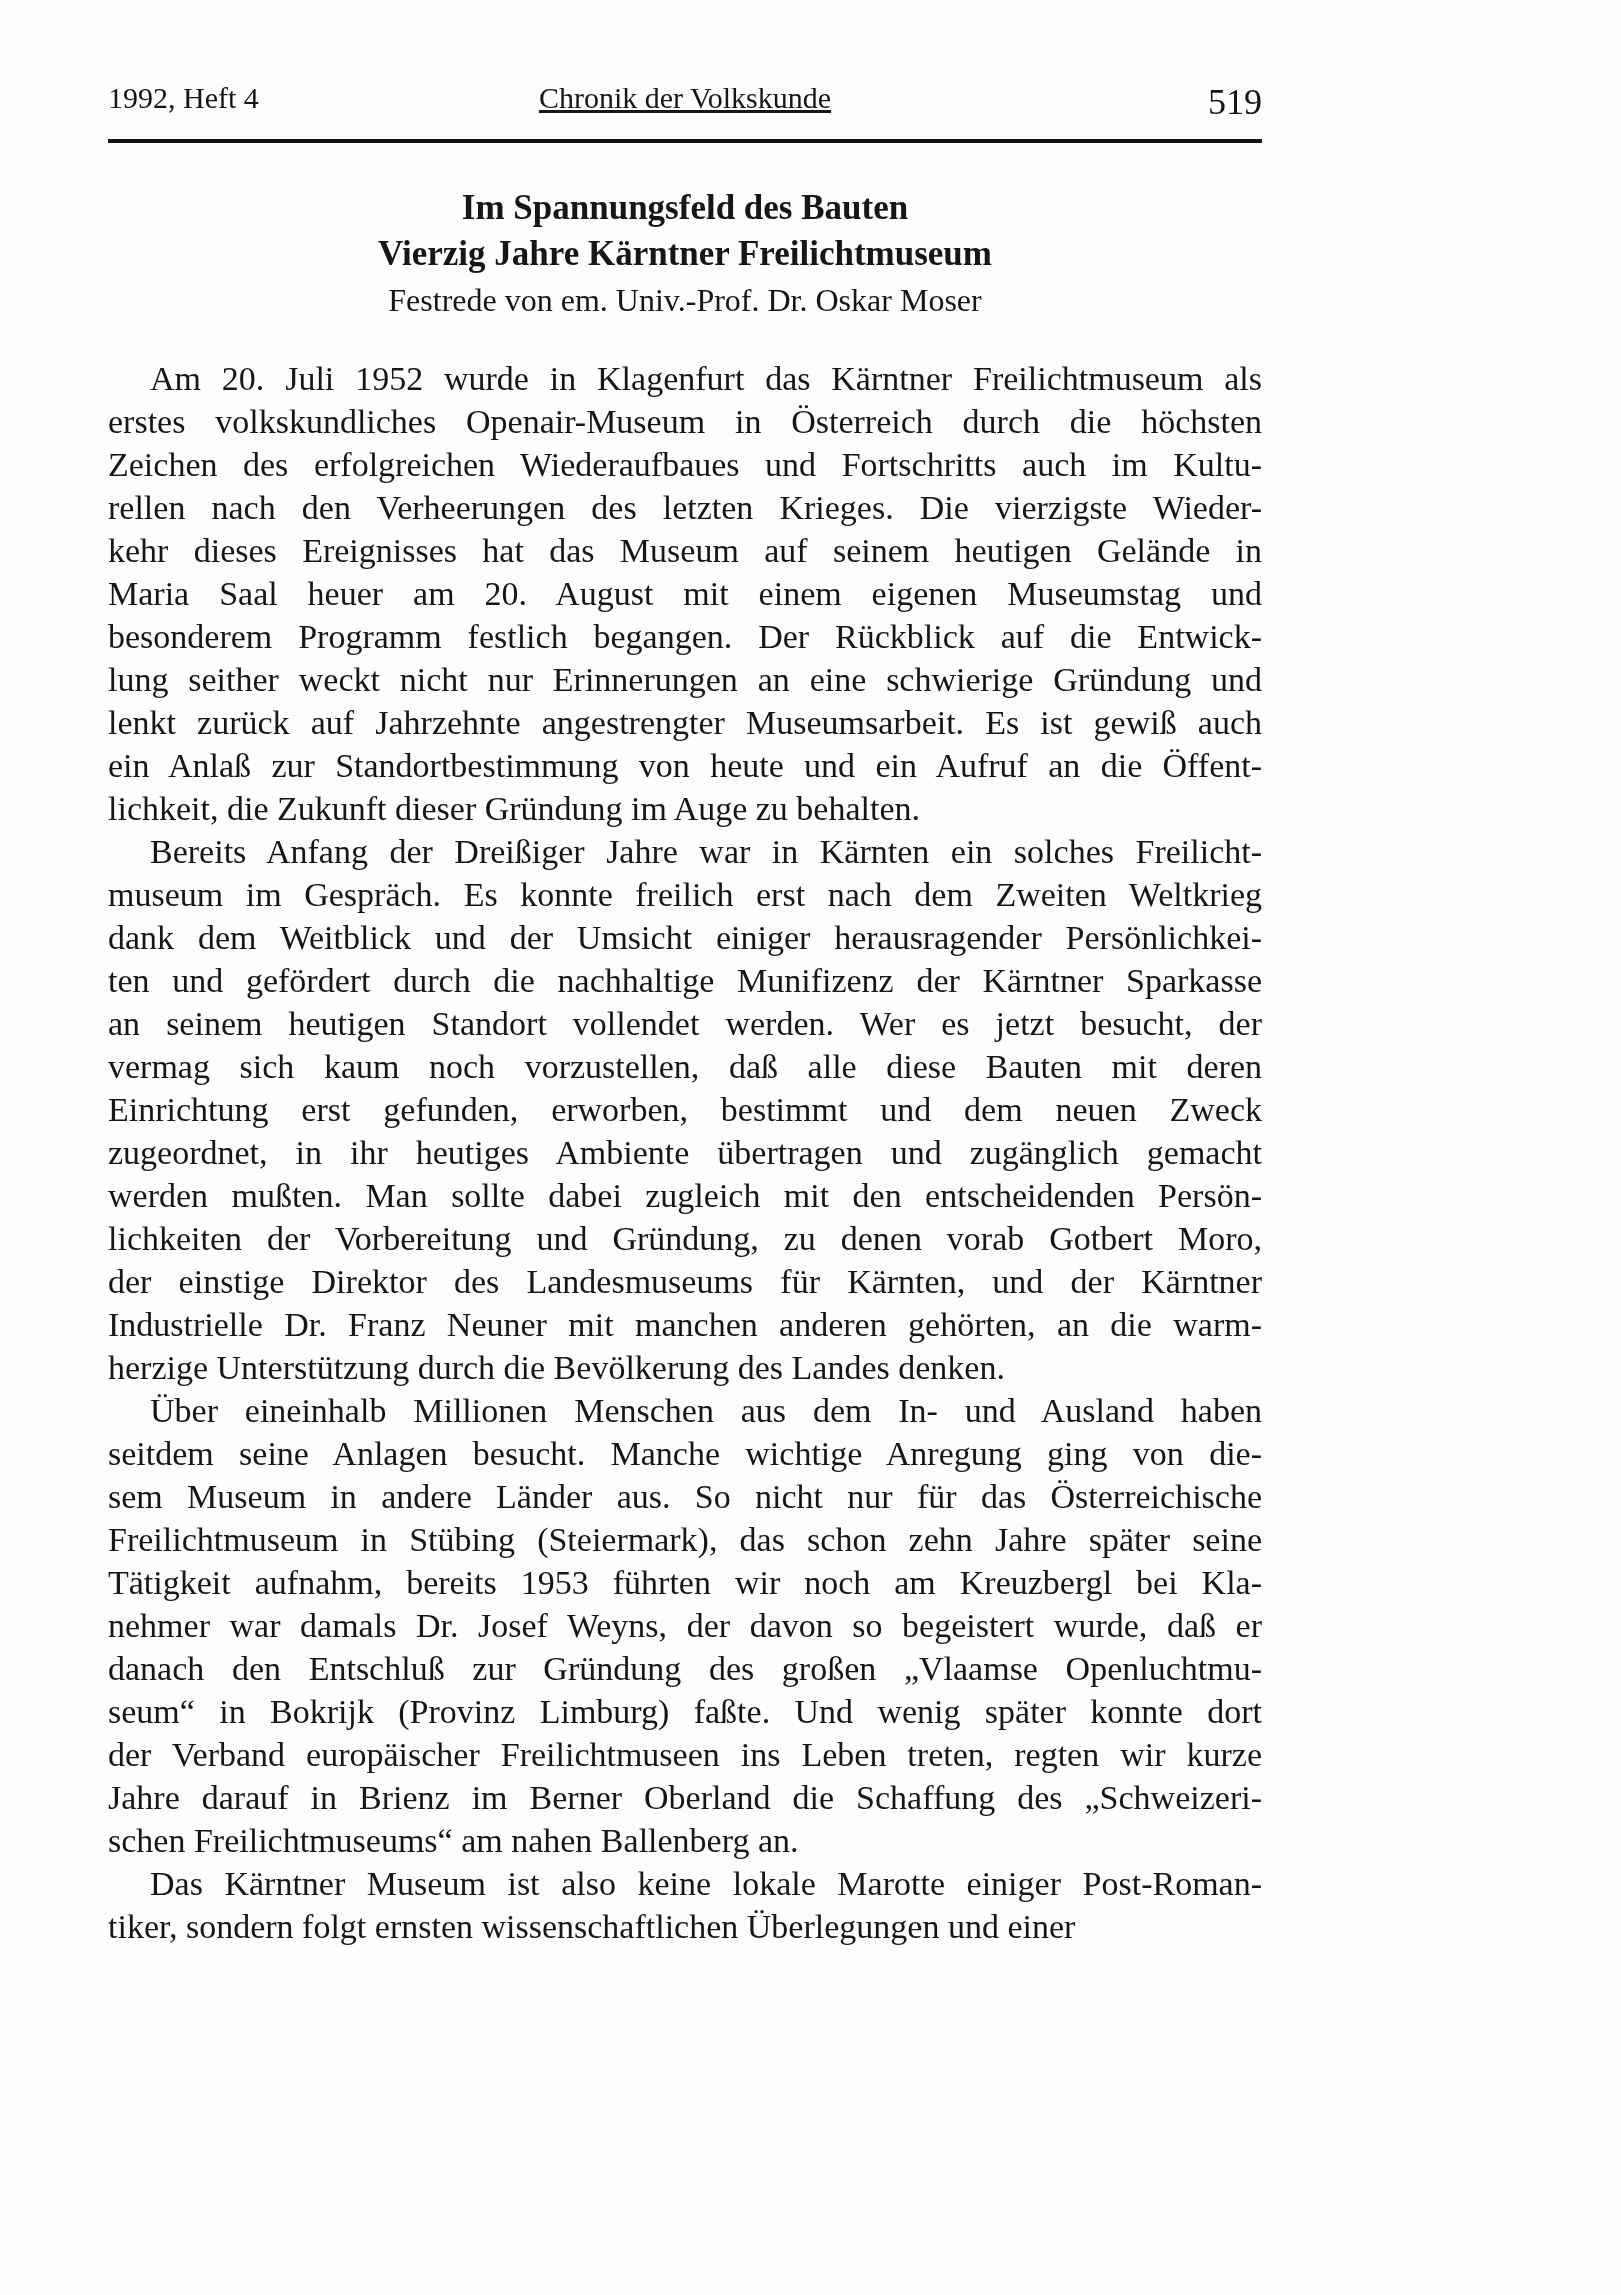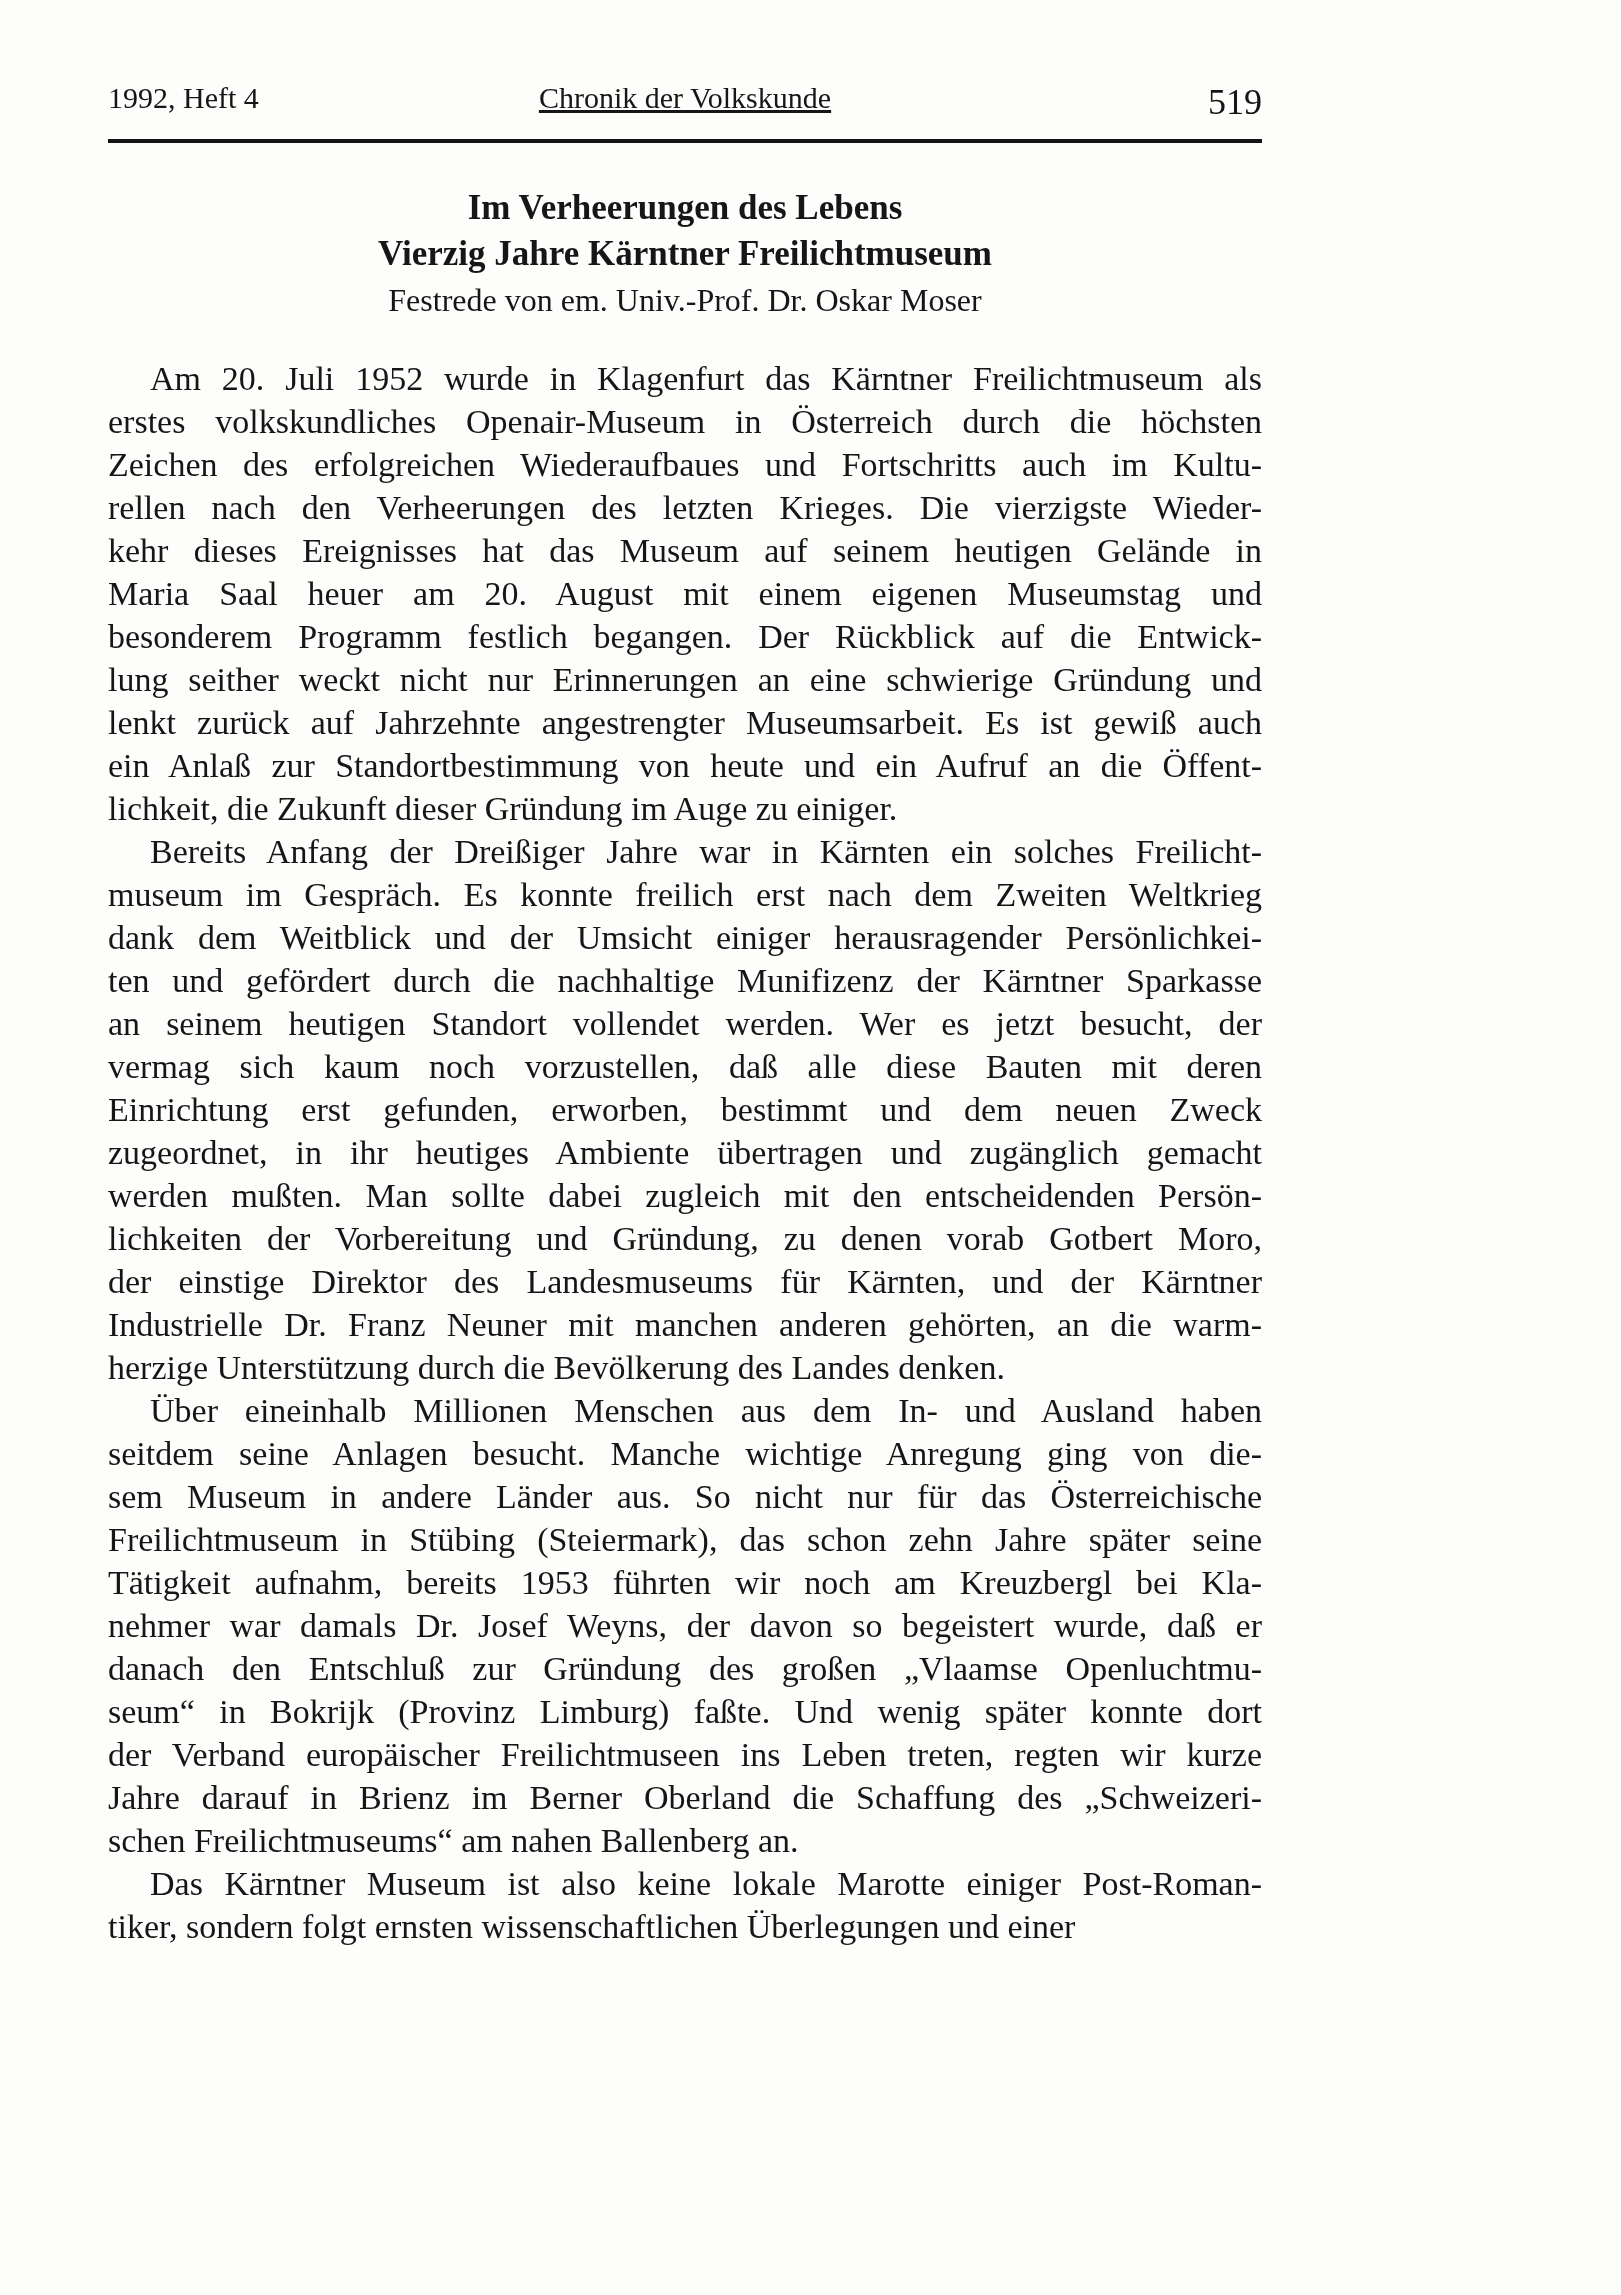--- a/index.html
+++ b/index.html
@@ -86,38 +86,38 @@
 
   <div class="header">
     <span class="h-left">1992, Heft 4</span>
     <span class="h-mid">Chronik der Volkskunde</span>
     <span class="h-right">519</span>
   </div>
 
   <div class="rule"></div>
 
   <div class="titleblock">
-    <div class="t-main">Im Verheerungen des Lebens</div>
+    <div class="t-main">Im Spannungsfeld des Bauten</div>
     <div class="t-main">Vierzig Jahre Kärntner Freilichtmuseum</div>
     <div class="t-byline">Festrede von em. Univ.-Prof. Dr. Oskar Moser</div>
   </div>
 
   <div class="bodytext">
     <div class="para">
         <div class="line first">Am 20. Juli 1952 wurde in Klagenfurt das Kärntner Freilichtmuseum als</div>
         <div class="line">erstes volkskundliches Openair-Museum in Österreich durch die höchsten</div>
         <div class="line">Zeichen des erfolgreichen Wiederaufbaues und Fortschritts auch im Kultu-</div>
         <div class="line">rellen nach den Verheerungen des letzten Krieges. Die vierzigste Wieder-</div>
         <div class="line">kehr dieses Ereignisses hat das Museum auf seinem heutigen Gelände in</div>
         <div class="line">Maria Saal heuer am 20. August mit einem eigenen Museumstag und</div>
         <div class="line">besonderem Programm festlich begangen. Der Rückblick auf die Entwick-</div>
         <div class="line">lung seither weckt nicht nur Erinnerungen an eine schwierige Gründung und</div>
         <div class="line">lenkt zurück auf Jahrzehnte angestrengter Museumsarbeit. Es ist gewiß auch</div>
         <div class="line">ein Anlaß zur Standortbestimmung von heute und ein Aufruf an die Öffent-</div>
-        <div class="line last">lichkeit, die Zukunft dieser Gründung im Auge zu einiger.</div>
+        <div class="line last">lichkeit, die Zukunft dieser Gründung im Auge zu behalten.</div>
       </div>
     <div class="para">
         <div class="line first">Bereits Anfang der Dreißiger Jahre war in Kärnten ein solches Freilicht-</div>
         <div class="line">museum im Gespräch. Es konnte freilich erst nach dem Zweiten Weltkrieg</div>
         <div class="line">dank dem Weitblick und der Umsicht einiger herausragender Persönlichkei-</div>
         <div class="line">ten und gefördert durch die nachhaltige Munifizenz der Kärntner Sparkasse</div>
         <div class="line">an seinem heutigen Standort vollendet werden. Wer es jetzt besucht, der</div>
         <div class="line">vermag sich kaum noch vorzustellen, daß alle diese Bauten mit deren</div>
         <div class="line">Einrichtung erst gefunden, erworben, bestimmt und dem neuen Zweck</div>
         <div class="line">zugeordnet, in ihr heutiges Ambiente übertragen und zugänglich gemacht</div>

